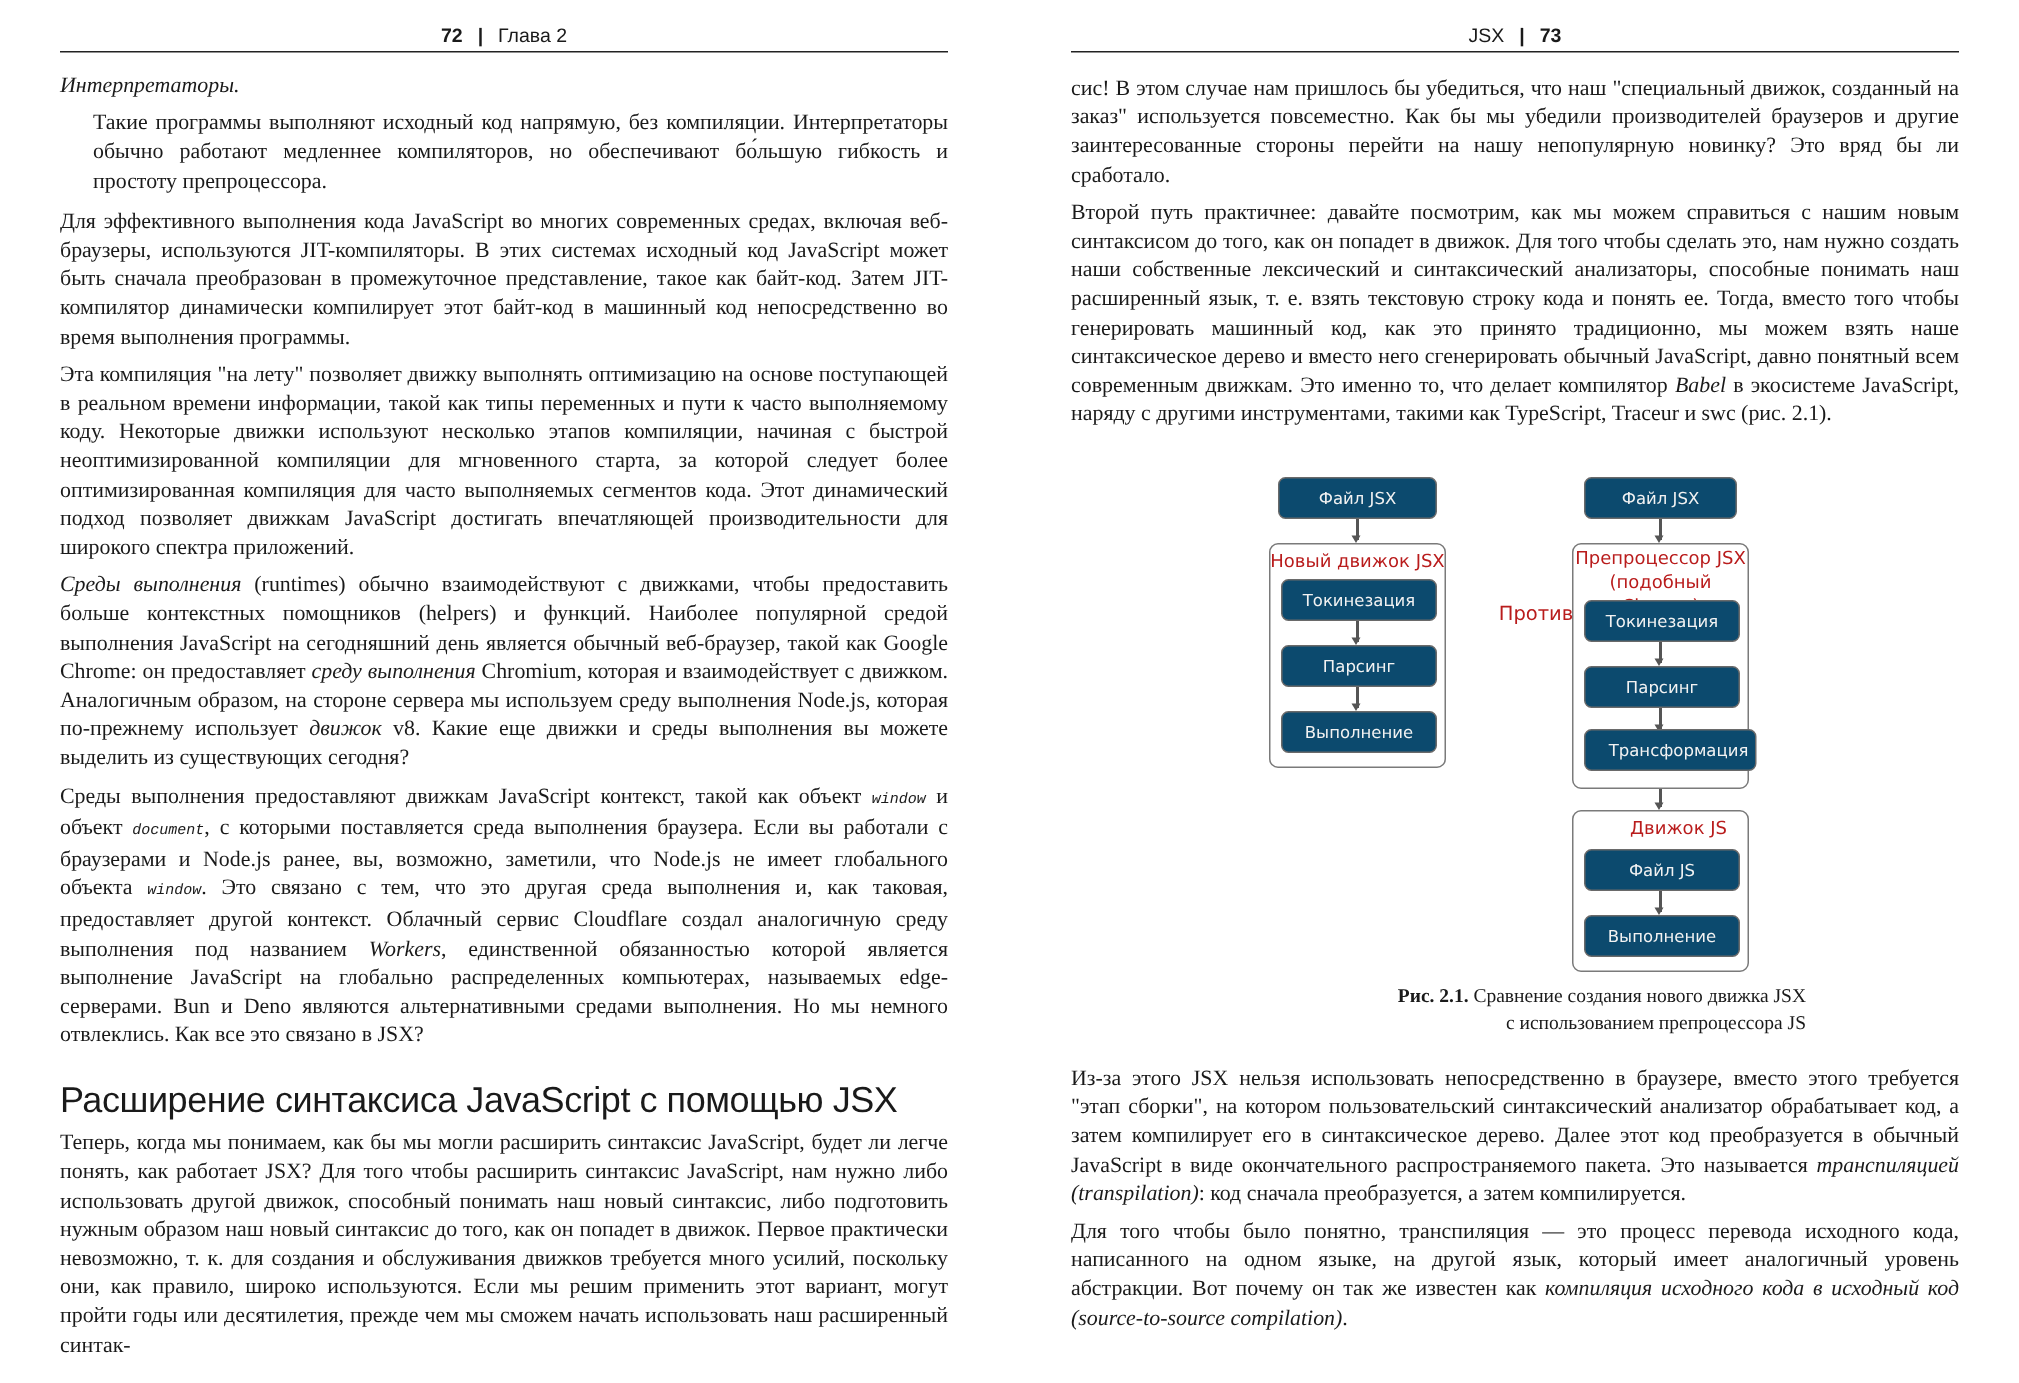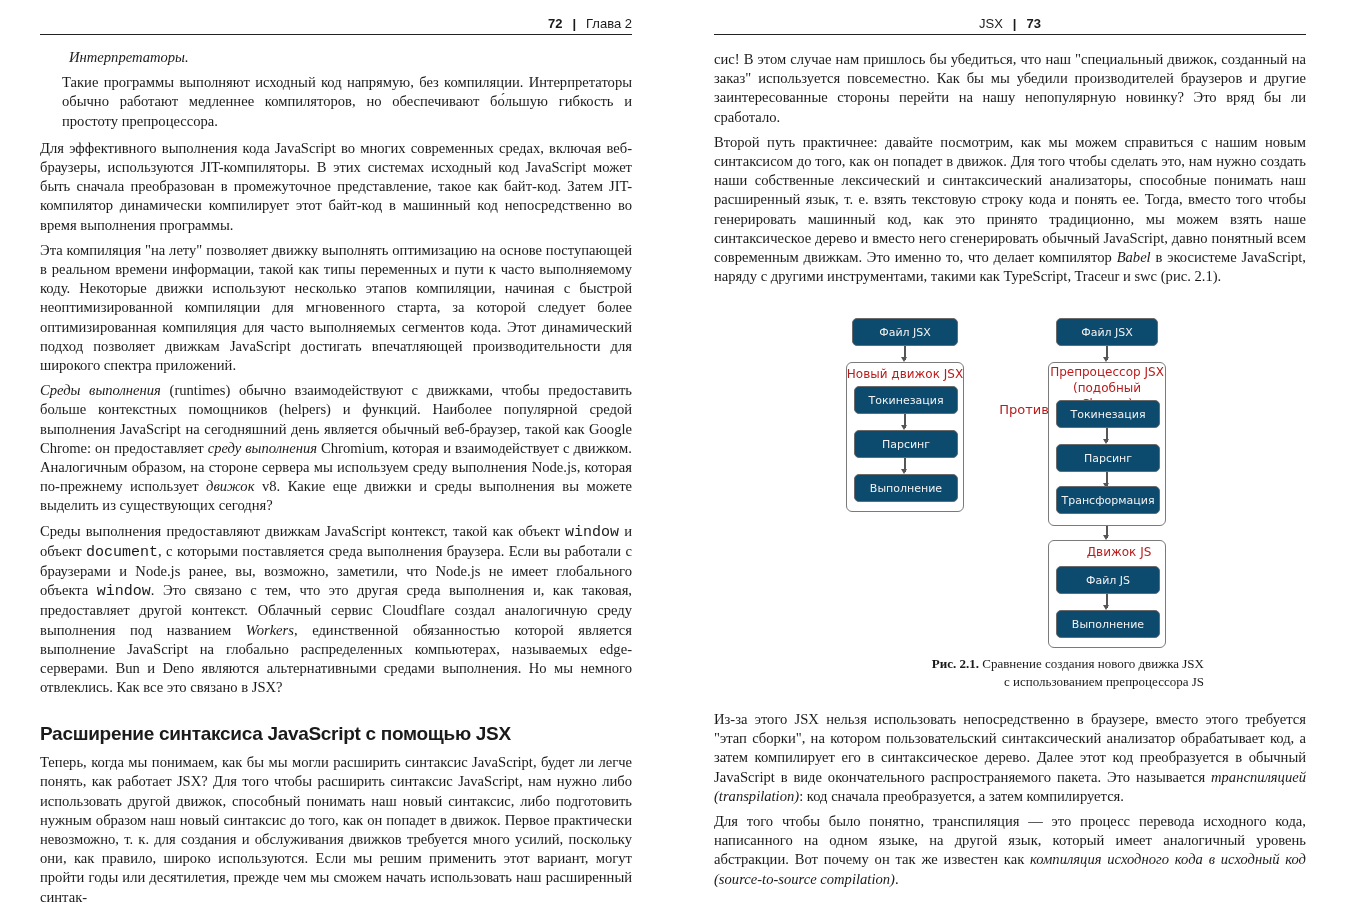--- a/index.html
+++ b/index.html
@@ -6,28 +6,28 @@
   body { width:1346px; height:922px; position:relative; overflow:hidden;
          font-family:"Liberation Serif", serif; color:#1a1a1a; }
   .page { position:absolute; top:0; height:922px; }
   .page-left { left:40px; width:592px; }
   .page-right { left:714px; width:592px; }
   .running-head { position:absolute; top:16px; left:0; right:0; height:18px;
                   border-bottom:1.5px solid #222; font-family:"Liberation Sans", sans-serif;
                   font-size:13px; }
   .running-head .num { font-weight:bold; }
   .running-head .sep { font-weight:bold; margin:0 10px; }
-  .rh-left { text-align:right; }
+  .rh-left { text-align:center; }
   .rh-right { text-align:center; }
   .body-text { position:absolute; left:0; right:0; font-size:14.6px; line-height:19.2px;
                text-align:justify; }
   p { margin:0 0 6px 0; }
   .indent-block { padding-left:22px; }
-  .mono { font-family:"Liberation Mono", monospace; font-size:15px; }
-  h2 { font-family:"Liberation Sans", sans-serif; font-size:19px; font-weight:bold;
+  .mono { font-family:"Liberation Mono", monospace; font-size:10px;font-style:italic; }
+  h2 { font-family:"Liberation Sans", sans-serif; font-size:24px; font-weight:normal;
        margin:0; letter-spacing:-0.3px; }
   
   .diagram { position:absolute; left:130px; top:316px; width:330px; height:335px;
              font-family:"DejaVu Sans", sans-serif; }
   .dbox { position:absolute; background:#0c4a6e; border:1.5px solid #6a6a6a; border-radius:5px;
           color:#f2f2f2; font-size:11px; text-align:center; display:flex; align-items:center;
           justify-content:center; }
   .dframe { position:absolute; border:1.5px solid #7a7a7a; border-radius:6px; background:#fff; }
   .dlabel { position:absolute; font-size:12px; color:#b91c1c; text-align:center; line-height:16px; }
   .arrow { position:absolute; width:1.5px; background:#555; }
@@ -39,21 +39,21 @@
 </style>
 </head>
 <body>
 
 <div class="page page-left">
   <div class="running-head rh-left">
     <span class="num">72</span><span class="sep">|</span><span>Глава 2</span>
   </div>
 
   <div class="body-text" style="top:48px;">
-    <p style="font-style:italic;margin-left:29px;">Интерпретаторы.</p>
+    <p style="font-style:italic;">Интерпретаторы.</p>
     <p class="indent-block" style="margin-bottom:8px;">Такие программы выполняют исходный код напрямую, без компиляции. Интерпретаторы обычно работают медленнее компиляторов, но обеспечивают бо́льшую гибкость и простоту препроцессора.</p>
     <p>Для эффективного выполнения кода JavaScript во многих современных средах, включая веб-браузеры, используются JIT-компиляторы. В этих системах исходный код JavaScript может быть сначала преобразован в промежуточное представление, такое как байт-код. Затем JIT-компилятор динамически компилирует этот байт-код в машинный код непосредственно во время выполнения программы.</p>
     <p>Эта компиляция "на лету" позволяет движку выполнять оптимизацию на основе поступающей в реальном времени информации, такой как типы переменных и пути к часто выполняемому коду. Некоторые движки используют несколько этапов компиляции, начиная с быстрой неоптимизированной компиляции для мгновенного старта, за которой следует более оптимизированная компиляция для часто выполняемых сегментов кода. Этот динамический подход позволяет движкам JavaScript достигать впечатляющей производительности для широкого спектра приложений.</p>
     <p><i>Среды выполнения</i><span> (runtimes) обычно взаимодействуют с движками, чтобы предоставить больше контекстных помощников (helpers) и функций. Наиболее популярной средой выполнения JavaScript на сегодняшний день является обычный веб-браузер, такой как Google Chrome: он предоставляет </span><i>среду выполнения</i><span> Chromium, которая и взаимодействует с движком. Аналогичным образом, на стороне сервера мы используем среду выполнения Node.js, которая по-прежнему использует </span><i>движок</i><span> v8. Какие еще движки и среды выполнения вы можете выделить из существующих сегодня?</span></p>
     <p><span>Среды выполнения предоставляют движкам JavaScript контекст, такой как объект </span><span class="mono">window</span><span> и объект </span><span class="mono">document</span><span>, с которыми поставляется среда выполнения браузера. Если вы работали с браузерами и Node.js ранее, вы, возможно, заметили, что Node.js не имеет глобального объекта </span><span class="mono">window</span><span>. Это связано с тем, что это другая среда выполнения и, как таковая, предоставляет другой контекст. Облачный сервис Cloudflare создал аналогичную среду выполнения под названием </span><i>Workers</i><span>, единственной обязанностью которой является выполнение JavaScript на глобально распределенных компьютерах, называемых edge-серверами. Bun и Deno являются альтернативными средами выполнения. Но мы немного отвлеклись. Как все это связано в JSX?</span></p>
   </div>
 
   <div class="body-text" style="top:724px;">
     <h2 style="margin-bottom:10px;">Расширение синтаксиса JavaScript с помощью JSX</h2>
     <p>Теперь, когда мы понимаем, как бы мы могли расширить синтаксис JavaScript, будет ли легче понять, как работает JSX? Для того чтобы расширить синтаксис JavaScript, нам нужно либо использовать другой движок, способный понимать наш новый синтаксис, либо подготовить нужным образом наш новый синтаксис до того, как он попадет в движок. Первое практически невозможно, т. к. для создания и обслуживания движков требуется много усилий, поскольку они, как правило, широко используются. Если мы решим применить этот вариант, могут пройти годы или десятилетия, прежде чем мы сможем начать использовать наш расширенный синтак-</p>
@@ -85,21 +85,21 @@
     <div class="dlabel" style="left:140px; top:86px; width:80px; font-size:13px;">Против</div>
 
     <div class="dbox" style="left:212px; top:2px; width:100px; height:26px;">Файл JSX</div>
     <div class="arrow" style="left:262px; top:30px; height:14px;"></div>
     <div class="dframe" style="left:204px; top:46px; width:116px; height:162px;"></div>
     <div class="dlabel" style="left:204px; top:48px; width:118px;"><span>Препроцессор JSX</span><br><span>(подобный Chrome)</span></div>
     <div class="dbox" style="left:212px; top:84px; width:102px; height:26px;">Токинезация</div>
     <div class="arrow" style="left:262px; top:112px; height:14px;"></div>
     <div class="dbox" style="left:212px; top:128px; width:102px; height:26px;">Парсинг</div>
     <div class="arrow" style="left:262px; top:156px; height:14px;"></div>
-    <div class="dbox" style="left:212px; top:170px; width:102px; height:26px;">Трансформация</div>
+    <div class="dbox" style="left:212px; top:170px; width:102px; height:26px;padding-left:11px;">Трансформация</div>
     <div class="arrow" style="left:262px; top:210px; height:12px;"></div>
     <div class="dframe" style="left:204px; top:224px; width:116px; height:106px;"></div>
     <div class="dlabel" style="left:204px; top:228px; width:142px;">Движок JS</div>
     <div class="dbox" style="left:212px; top:250px; width:102px; height:26px;">Файл JS</div>
     <div class="arrow" style="left:262px; top:278px; height:14px;"></div>
     <div class="dbox" style="left:212px; top:294px; width:102px; height:26px;">Выполнение</div>
   </div>
 
   <div class="caption">
     <b>Рис. 2.1.</b><span> Сравнение создания нового движка JSX</span><br>

